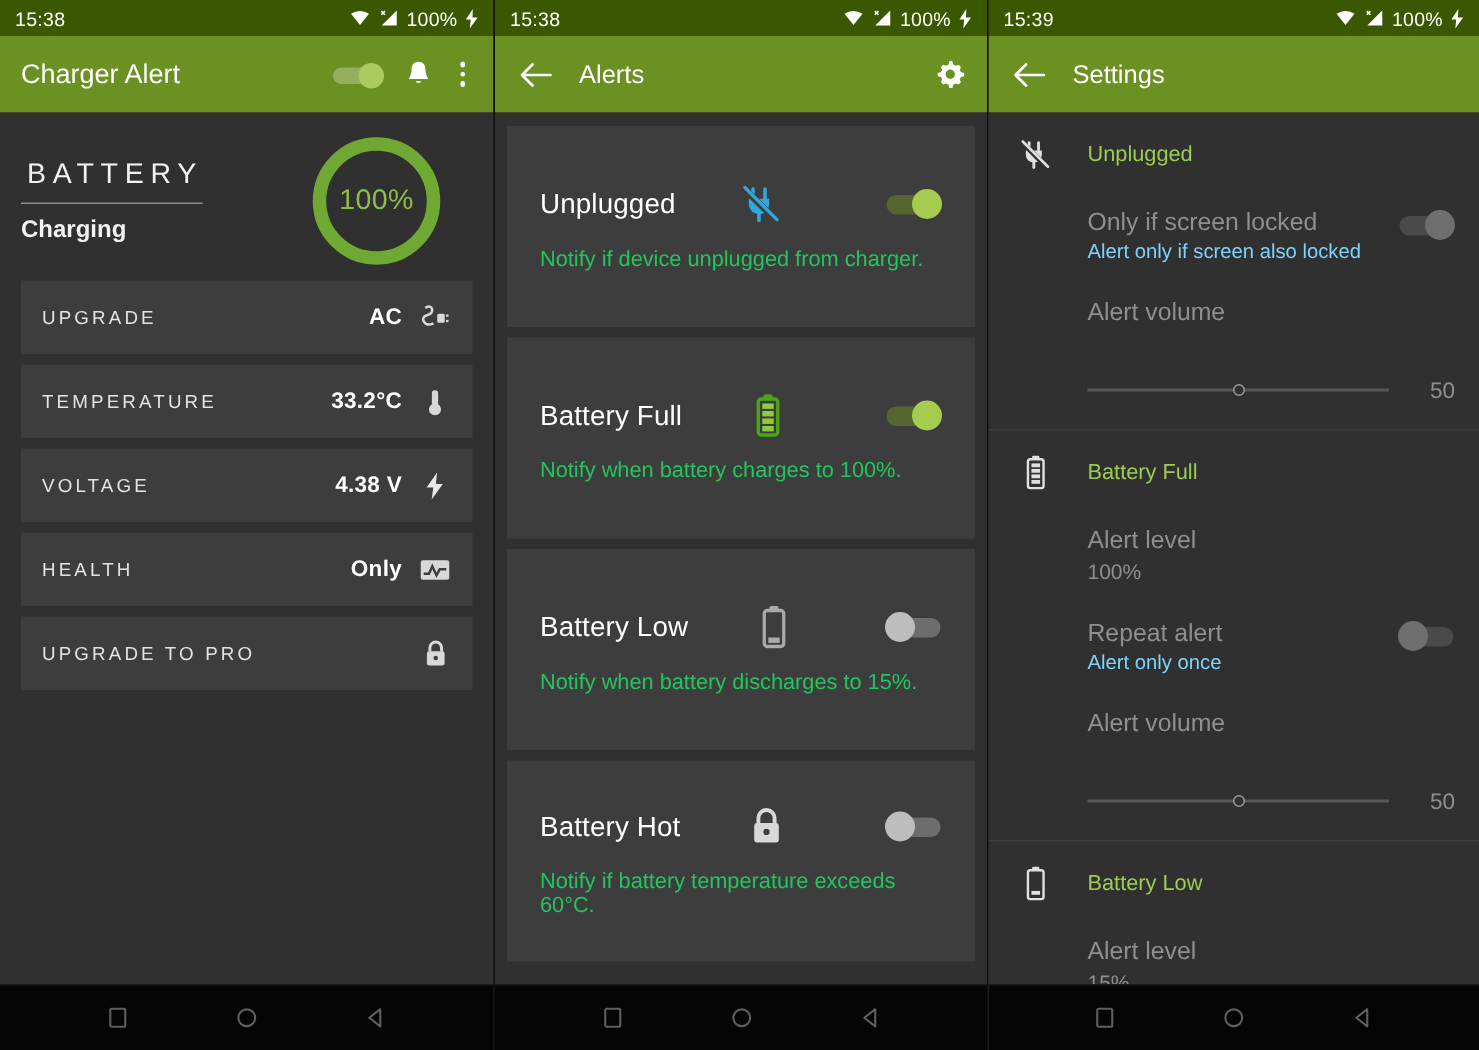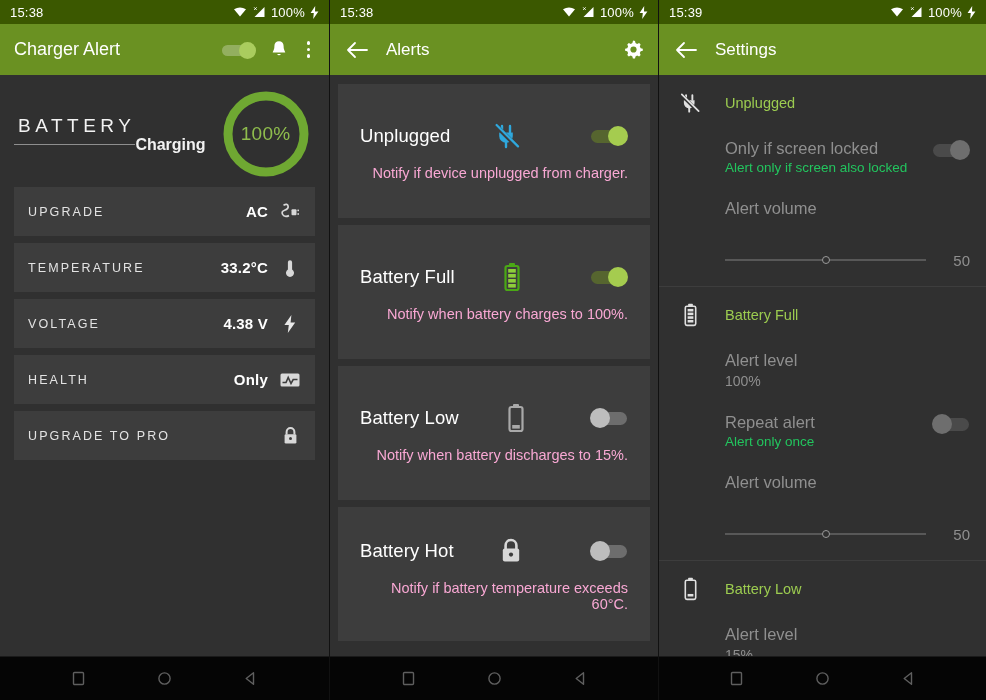--- a/index.html
+++ b/index.html
@@ -106,21 +106,22 @@
   
   .hero {
     display: flex;
     align-items: center;
     padding: 16px 14px 10px 14px;
     height: 112px;
   }
   .hero-left {
     flex: 1 1 auto;
     display: flex;
-    align-items: flex-end;
+    flex-direction: column;
+    align-items: flex-start;
     padding-right: 14px;
   }
   .hero-title {
     color: #f2f2f2;
     font-size: 19px;
     letter-spacing: 4.5px;
     padding-bottom: 7px;
     border-bottom: 1px solid #8e8e8e;
     margin-bottom: 9px;
     padding-left: 4px;
@@ -212,24 +213,23 @@
   }
   .sw .thb {
     position: absolute; top: 0;
     width: 20px; height: 20px; border-radius: 50%;
   }
   .sw.on .trk { background: #56652f; }
   .sw.on .thb { right: 0; background: #a5cc4f; }
   .sw.off .trk { background: #6d6d6d; right: 1px; left: auto; }
   .sw.off .thb { left: 0; background: #bdbdbd; }
   .card-desc {
-    color: #f9a8d4;
+    color: #22c55e;
     font-size: 14.5px;
     margin-top: 9px;
-    text-align: right;
   }
 
   
   .settings { padding: 0; }
   .sgroup {
     padding: 14px 0 16px 0;
     position: relative;
   }
   .sgroup + .sgroup { border-top: 1px solid #3d3d3d; }
   .sg-head {
@@ -249,21 +249,21 @@
   }
   .srow {
     display: flex;
     align-items: flex-start;
     padding: 0 16px 0 66px;
     margin-top: 20px;
     min-height: 26px;
   }
   .srow .texts { display: flex; flex-direction: column; }
   .s-main { color: #8f8f8f; font-size: 16.5px; line-height: 22px; }
-  .s-sub  { color: #22c55e; font-size: 13.5px; line-height: 18px; }
+  .s-sub  { color: #7dd3fc; font-size: 13.5px; line-height: 18px; }
   .s-val  { color: #8f8f8f; font-size: 14px; line-height: 20px; }
   .sw-dim {
     margin-left: auto;
     width: 38px; height: 20px;
     position: relative;
     flex: 0 0 38px;
     margin-top: 3px;
   }
   .sw-dim .trk {
     position: absolute; top: 4px;

